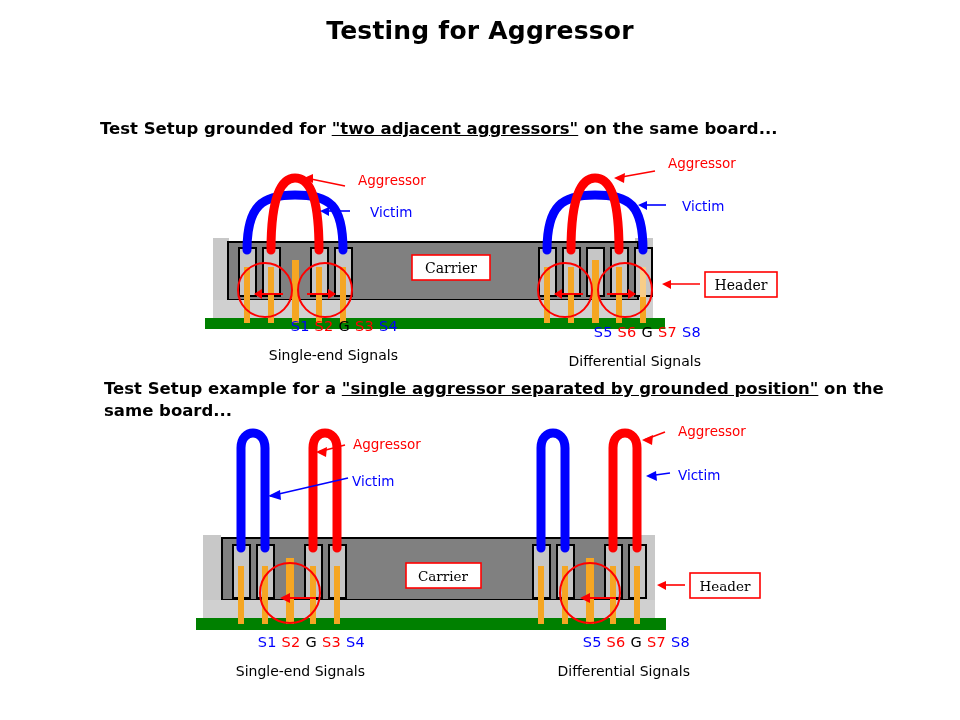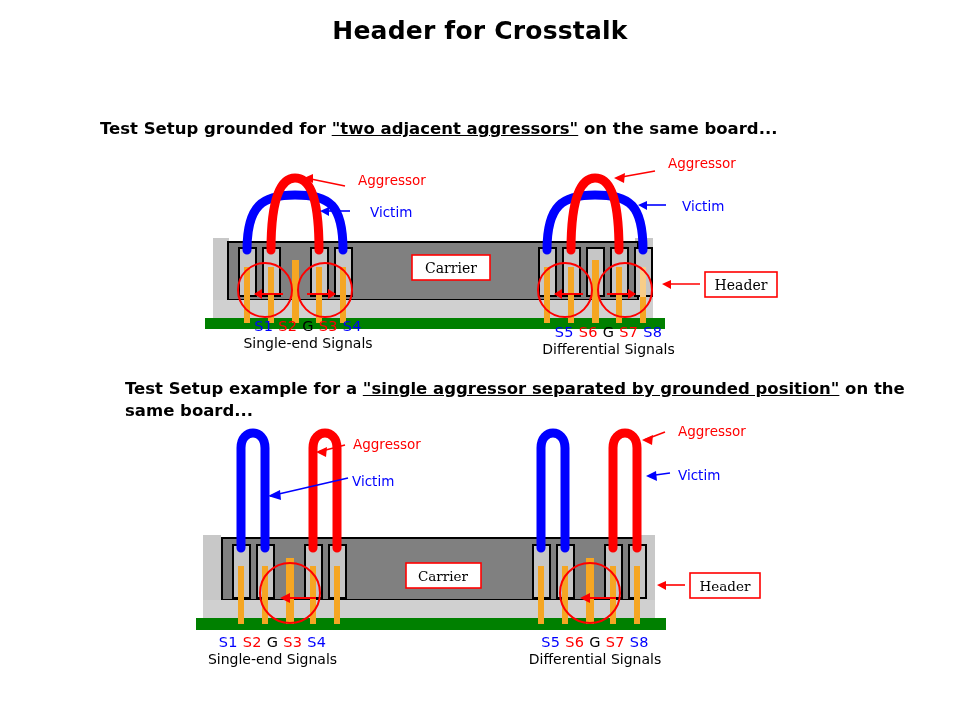--- a/index.html
+++ b/index.html
@@ -16,45 +16,45 @@
     text-align:center;font-size:25px;font-weight:bold;color:#000;
     letter-spacing:.2px;
   }
 
   .setup-heading{
     position:absolute;font-size:16.5px;font-weight:bold;color:#000;
     line-height:1.32;
   }
   .setup-heading .quoted{font-weight:bold;text-decoration:underline;}
   #heading-1{left:100px;top:118px;width:680px;}
-  #heading-2{left:125px;top:378px;width:790px;}
+  #heading-2{left:104px;top:378px;width:790px;}
 
   .diagram{position:absolute;left:0;}
   #diagram-1{top:150px;}
   #diagram-2{top:418px;}
 
   .cap{
-    position:absolute;text-align:center;color:#000;
+    position:absolute;text-align:right;color:#000;
   }
   .cap .sig{font-size:14.5px;letter-spacing:.3px;}
-  .cap .sub{font-size:14px;margin-top:1px;}
+  .cap .sub{font-size:14px;margin-top:13px;}
   .s-blue{color:#0000ff;}
   .s-red{color:#ff0000;}
   .s-blk{color:#000000;}
 
   svg{display:block;}
   text{font-family:"DejaVu Sans","Liberation Sans",sans-serif;}
   text.serif{font-family:"DejaVu Serif","Liberation Serif",serif;}
 </style>
 </head>
 <body>
 
 <div class="slide">
 
-  <div class="slide-title">Header for Crosstalk</div>
+  <div class="slide-title">Testing for Aggressor</div>
 
   <div class="setup-heading" id="heading-1">
     <span>Test Setup grounded for </span><span class="quoted">"two adjacent aggressors"</span><span> on the same board...</span>
   </div>
 
   <div class="diagram" id="diagram-1">
     <svg width="960" height="200" viewBox="0 0 960 200">
 
       <rect x="213" y="88" width="16" height="70" fill="#c8c8c8"></rect>
       <rect x="635" y="88" width="18" height="70" fill="#c8c8c8"></rect>

